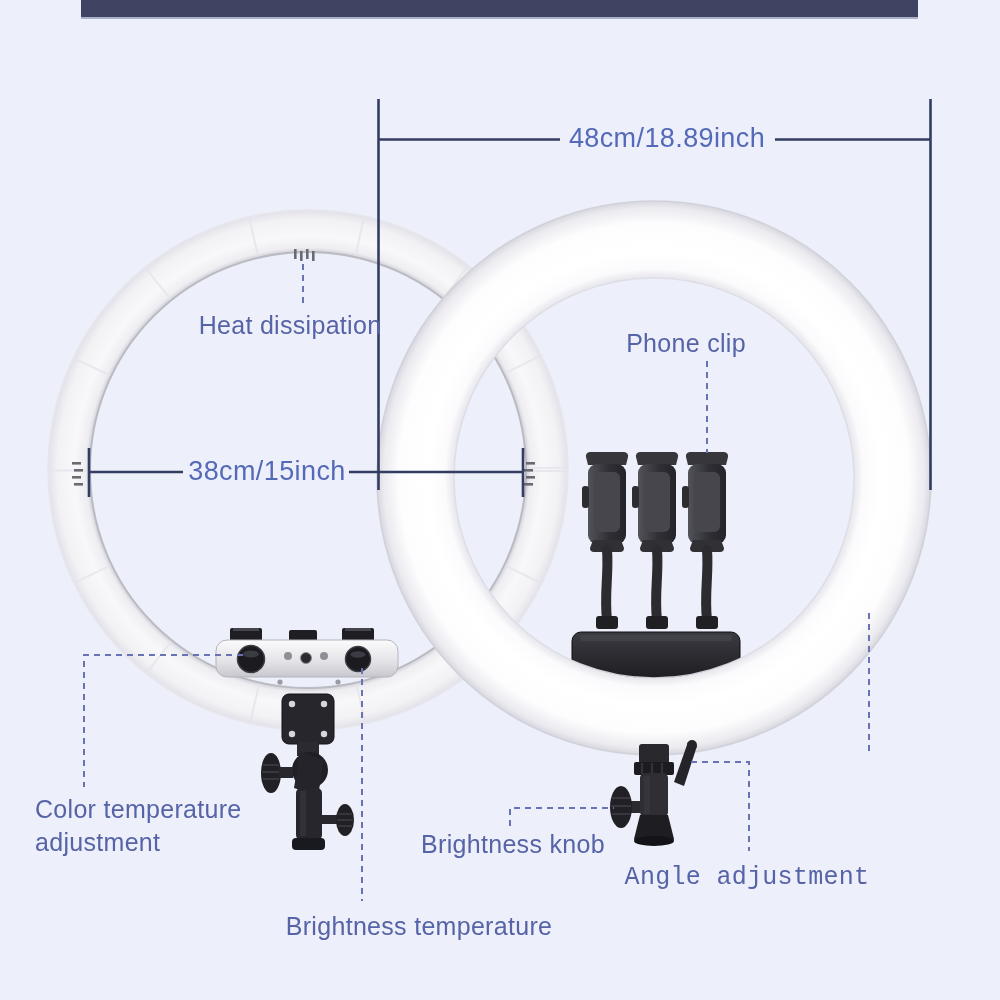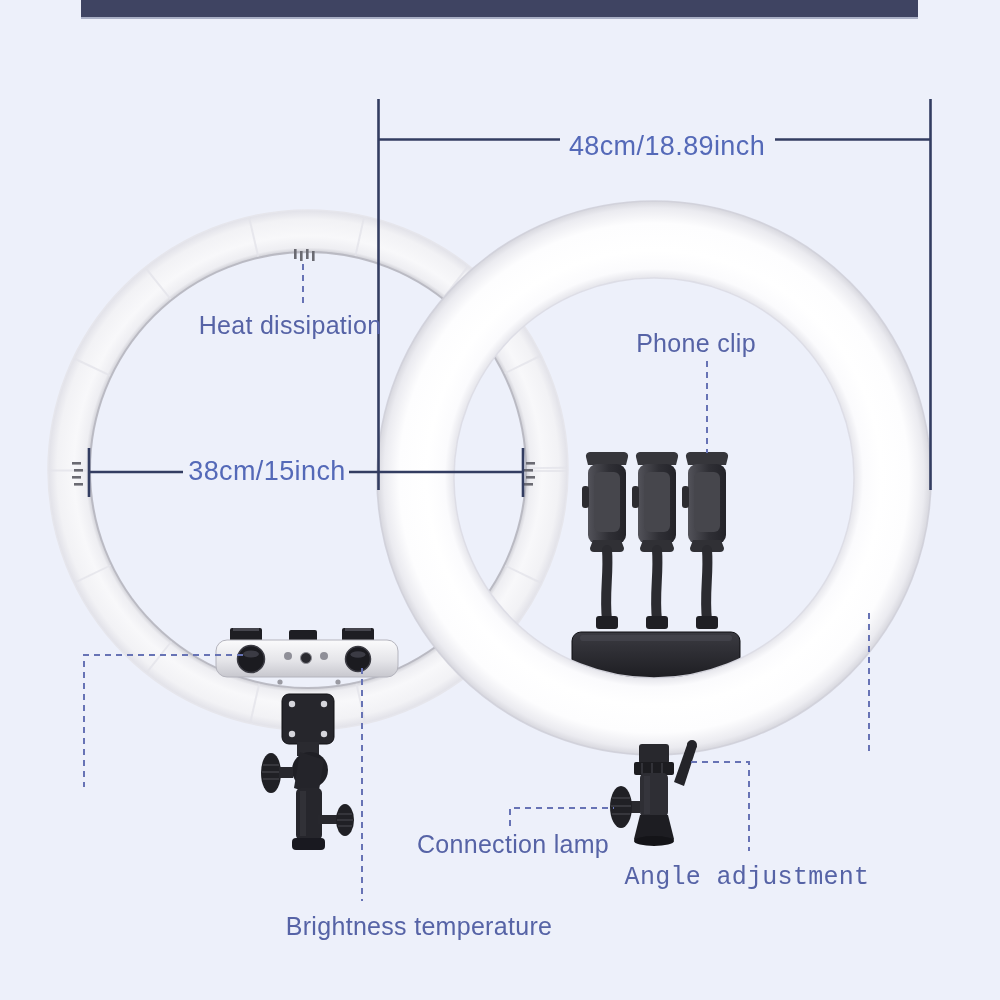--- a/index.html
+++ b/index.html
@@ -225,29 +225,30 @@
       <line x1="303" y1="264" x2="303" y2="308"></line>
       <line x1="707" y1="361" x2="707" y2="453"></line>
       <line x1="869" y1="613" x2="869" y2="755"></line>
       <path d="M243,655 H84 V787"></path>
       <line x1="362" y1="668" x2="362" y2="901"></line>
       <path d="M510,826 V808 H614"></path>
       <path d="M691,762 H749 V851"></path>
     </g>
   </svg>
 
-  <div class="dim-label" style="left:667px;top:138px;margin-top:8px;">48cm/18.89inch</div>
+  <div class="dim-label" style="left:667px;top:138px;">48cm/18.89inch</div>
 
   <div class="dim-label" style="left:267px;top:471px;">38cm/15inch</div>
 
   <div class="label" style="left:290px;top:325px;">Heat dissipation</div>
 
-  <div class="label" style="left:686px;top:343px;margin-left:10px;">Phone clip</div>
-
-
-  <div class="label" style="left:513px;top:844px;">Connection lamp</div>
+  <div class="label" style="left:686px;top:343px;">Phone clip</div>
+
+  <div class="label block" style="left:35px;top:793px;width:220px;">Color temperature adjustment</div>
+
+  <div class="label" style="left:513px;top:844px;">Brightness knob</div>
 
   <div class="label" style="left:747px;top:877px;font-family:Liberation Mono, monospace;">Angle adjustment</div>
 
   <div class="label" style="left:419px;top:926px;">Brightness temperature</div>
 
 
 </div>
 
 </body></html>

